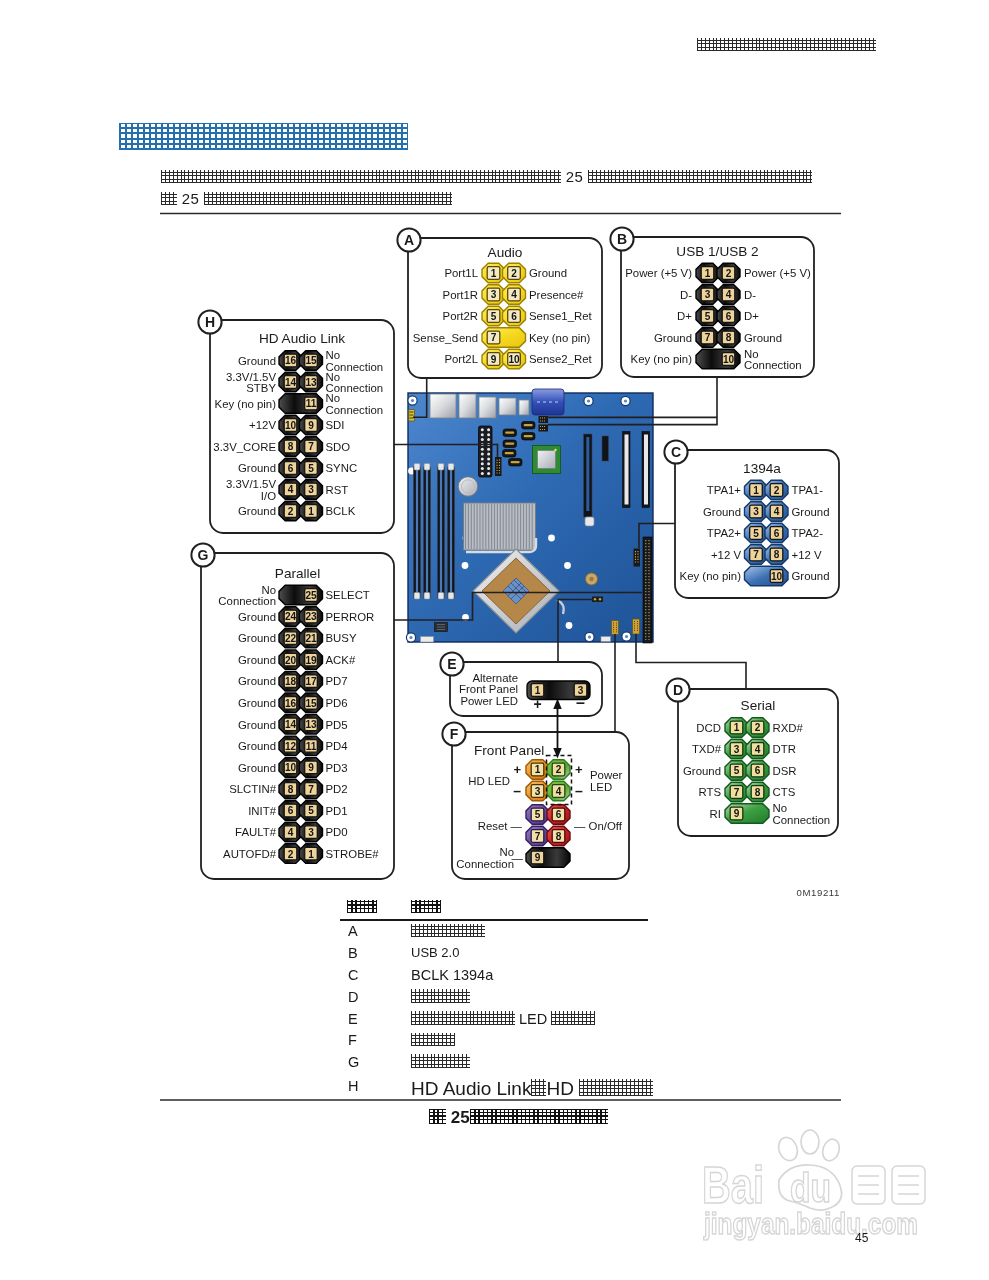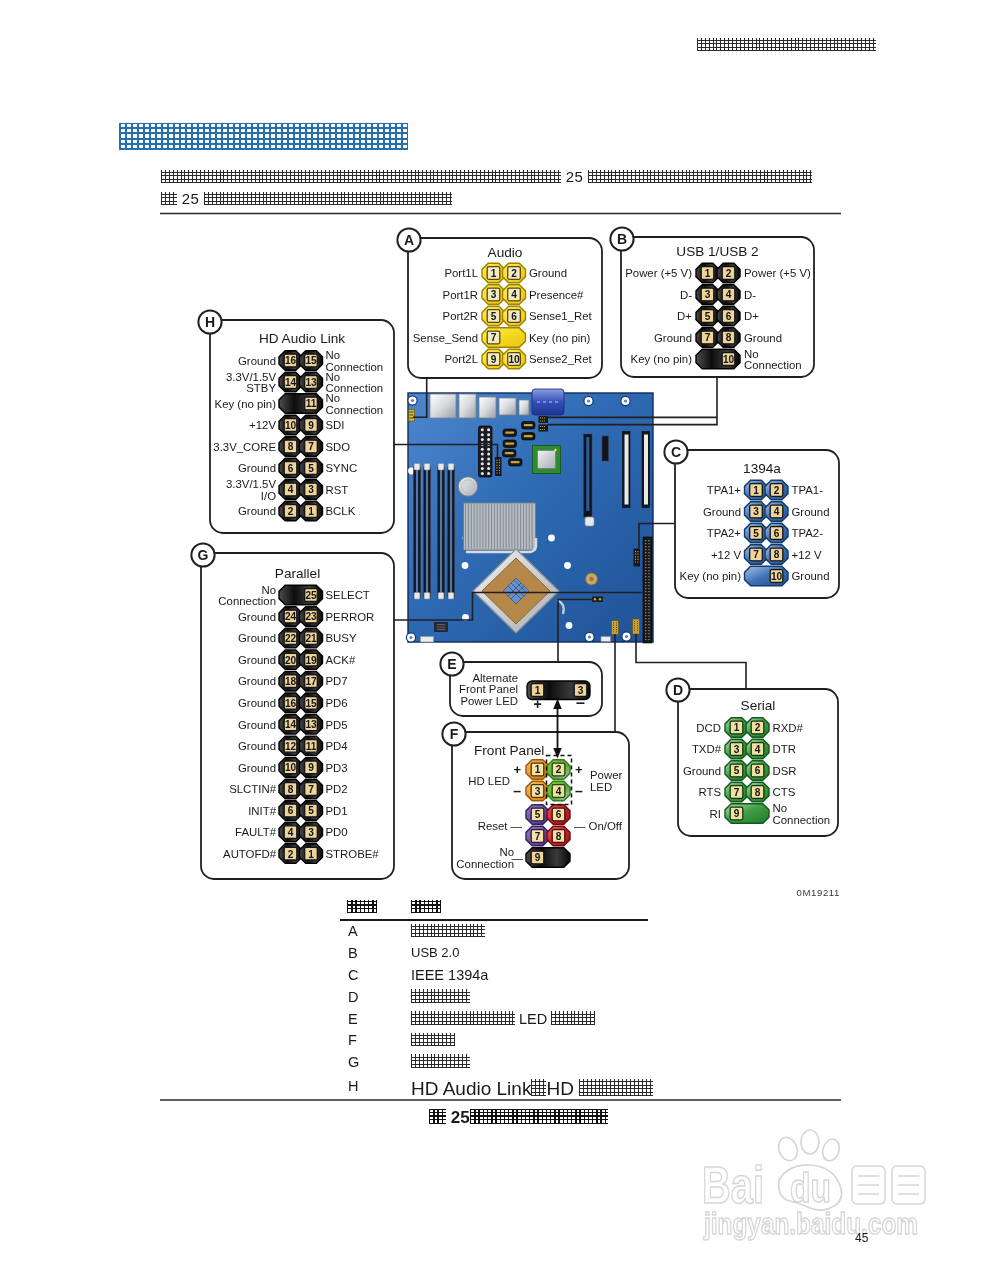--- a/index.html
+++ b/index.html
@@ -748,21 +748,21 @@
 
 <div style="position:absolute;left:340px;top:918.5px;width:308px;height:2px;background:#1a1a1a"></div>
 
 <div class="t" style="left:348px;top:923px;font-size:14.5px;">A</div>
 <div class="t" style="left:411px;top:923px;font-size:14.5px;"><i class="zh" style="width:74px"></i></div>
 
 <div class="t" style="left:348px;top:945px;font-size:14.5px;">B</div>
 <div class="t" style="left:411px;top:945px;font-size:13px;">USB 2.0</div>
 
 <div class="t" style="left:348px;top:967px;font-size:14.5px;">C</div>
-<div class="t" style="left:411px;top:967px;font-size:14.5px;">IEEE 1394a</div>
+<div class="t" style="left:411px;top:967px;font-size:14.5px;">BCLK 1394a</div>
 
 <div class="t" style="left:348px;top:988.5px;font-size:14.5px;">D</div>
 <div class="t" style="left:411px;top:988.5px;font-size:14.5px;"><i class="zh" style="width:59px"></i></div>
 
 <div class="t" style="left:348px;top:1010.5px;font-size:14.5px;">E</div>
 <div class="t" style="left:411px;top:1010.5px;font-size:14.5px;"><i class="zh" style="width:104px"></i> LED <i class="zh" style="width:44px"></i></div>
 
 <div class="t" style="left:348px;top:1032px;font-size:14.5px;">F</div>
 <div class="t" style="left:411px;top:1032px;font-size:14.5px;"><i class="zh" style="width:44px"></i></div>
 

